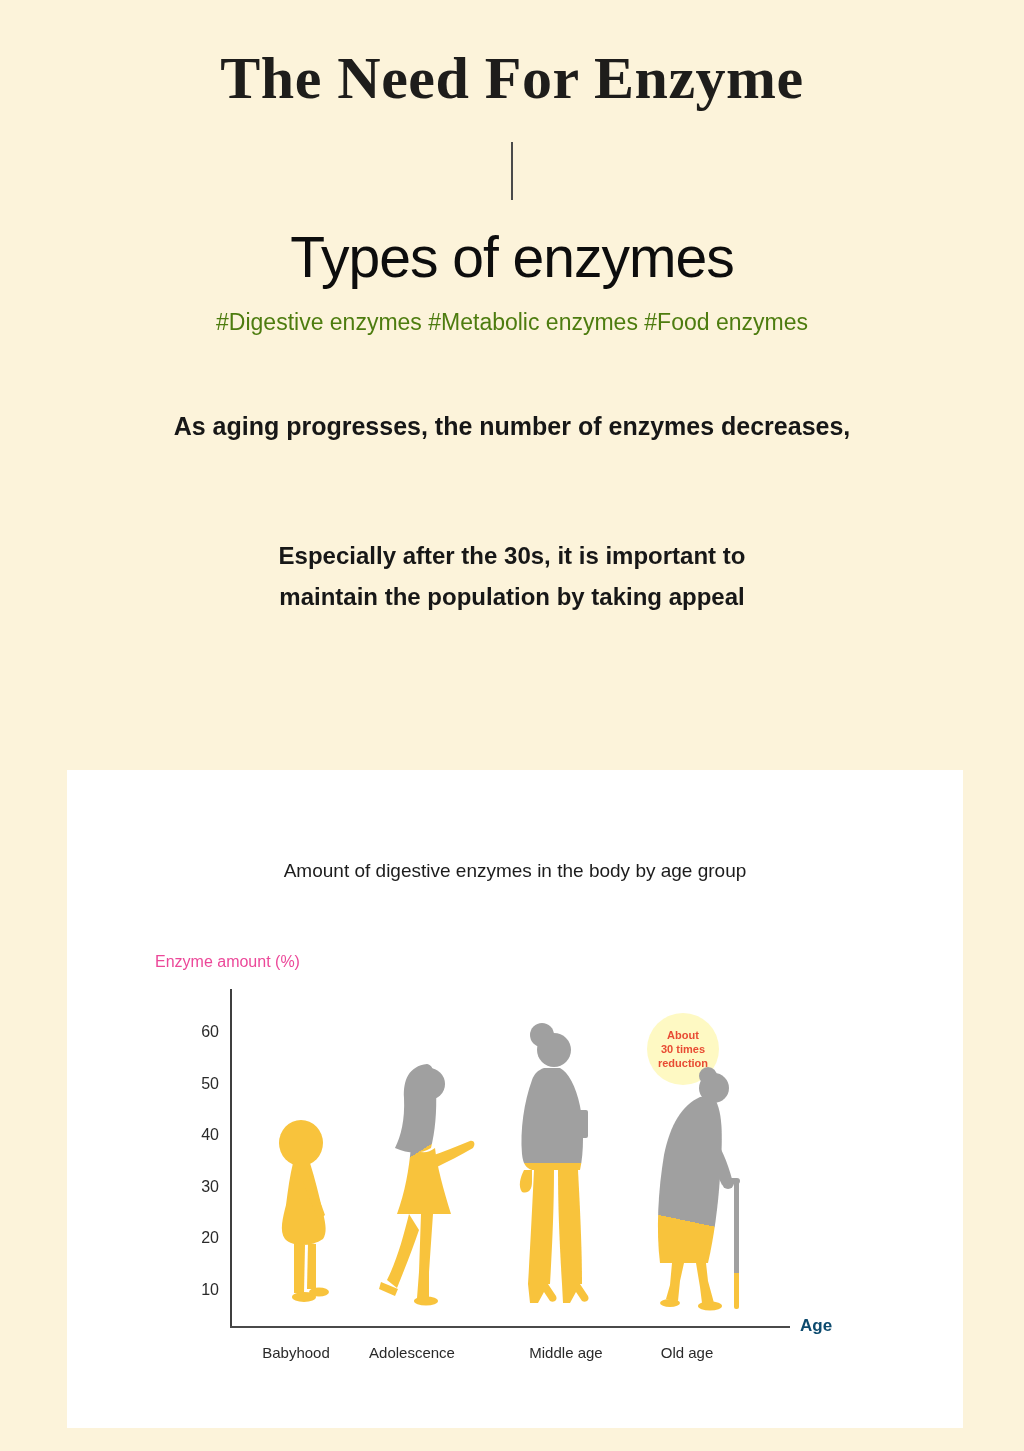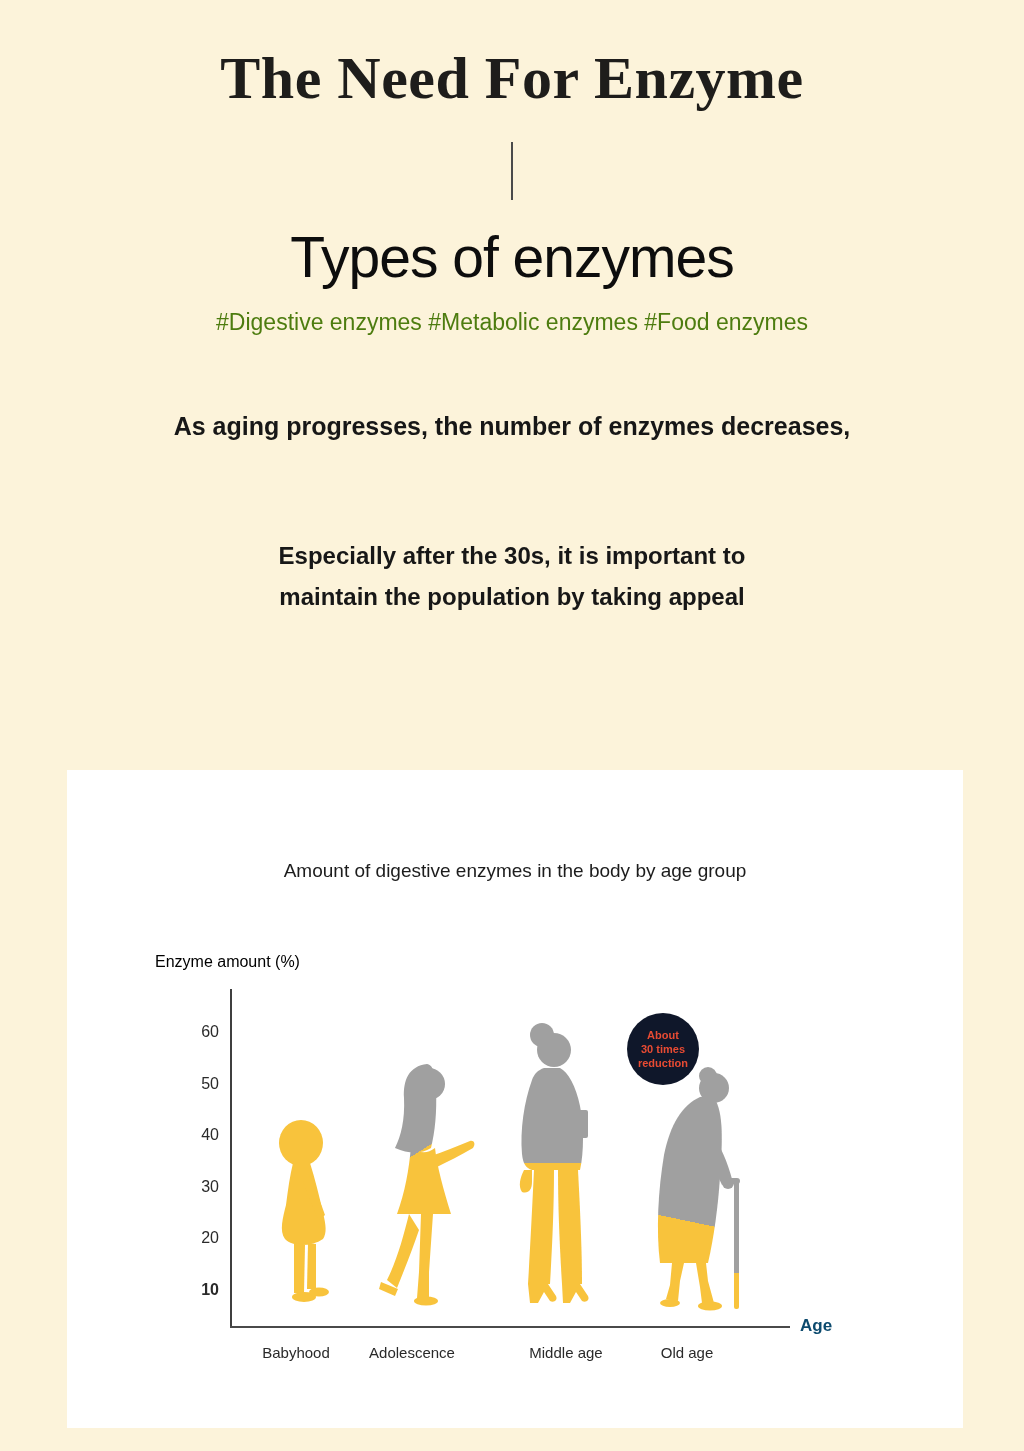--- a/index.html
+++ b/index.html
@@ -30,34 +30,34 @@
   .para2{top:535px;font-size:24px;line-height:41px;}
 
   .panel{
     left:67px;top:770px;width:896px;height:658px;background:#FFFFFF;
   }
   .chart-title{
     left:0;right:0;top:78px;text-align:center;
     font-size:19px;font-weight:500;color:#1c1c1c;margin-top:12px;
   }
   .y-label{
-    left:88px;top:183px;font-size:16px;font-weight:500;color:#000000;
+    left:88px;top:183px;font-size:16px;font-weight:500;color:#ec4899;
   }
   .y-axis-line{left:163px;top:219px;width:2px;height:339px;background:#3f3f3f;}
   .x-axis-line{left:163px;top:556px;width:560px;height:2px;background:#4a4a4a;}
   .tick{
     width:40px;text-align:right;font-size:16px;font-weight:500;color:#2a2a2a;left:112px;
   }
   .age-label{left:733px;top:546px;font-size:17px;font-weight:700;color:#0c4a6e;}
   .cat{
     width:130px;text-align:center;top:574px;font-size:15px;font-weight:500;color:#2a2a2a;
   }
   .bubble{
-    left:560px;top:243px;width:72px;height:72px;border-radius:50%;
-    background:#0f172a;z-index:2;
+    left:580px;top:243px;width:72px;height:72px;border-radius:50%;
+    background:#fef9c3;z-index:2;
     display:flex;flex-direction:column;align-items:center;justify-content:center;
     font-size:11px;line-height:14px;font-weight:600;color:#E84B33;text-align:center;
   }
   .fig{z-index:3;}
 </style>
 </head>
 <body>
 
 <div class="abs ctr brand-title">The Need For Enzyme</div>
 <div class="abs divider"></div>
@@ -79,21 +79,21 @@
 
   <div class="abs y-axis-line"></div>
   <div class="abs x-axis-line"></div>
   <div class="abs age-label">Age</div>
 
   <div class="abs tick" style="top:253px;">60</div>
   <div class="abs tick" style="top:305px;">50</div>
   <div class="abs tick" style="top:356px;">40</div>
   <div class="abs tick" style="top:408px;">30</div>
   <div class="abs tick" style="top:459px;">20</div>
-  <div class="abs tick" style="top:511px;font-weight:bold;">10</div>
+  <div class="abs tick" style="top:511px;">10</div>
 
   <div class="abs cat" style="left:164px;">Babyhood</div>
   <div class="abs cat" style="left:280px;">Adolescence</div>
   <div class="abs cat" style="left:434px;">Middle age</div>
   <div class="abs cat" style="left:555px;">Old age</div>
 
   <div class="abs bubble">
     <div>About</div>
     <div>30 times</div>
     <div>reduction</div>

